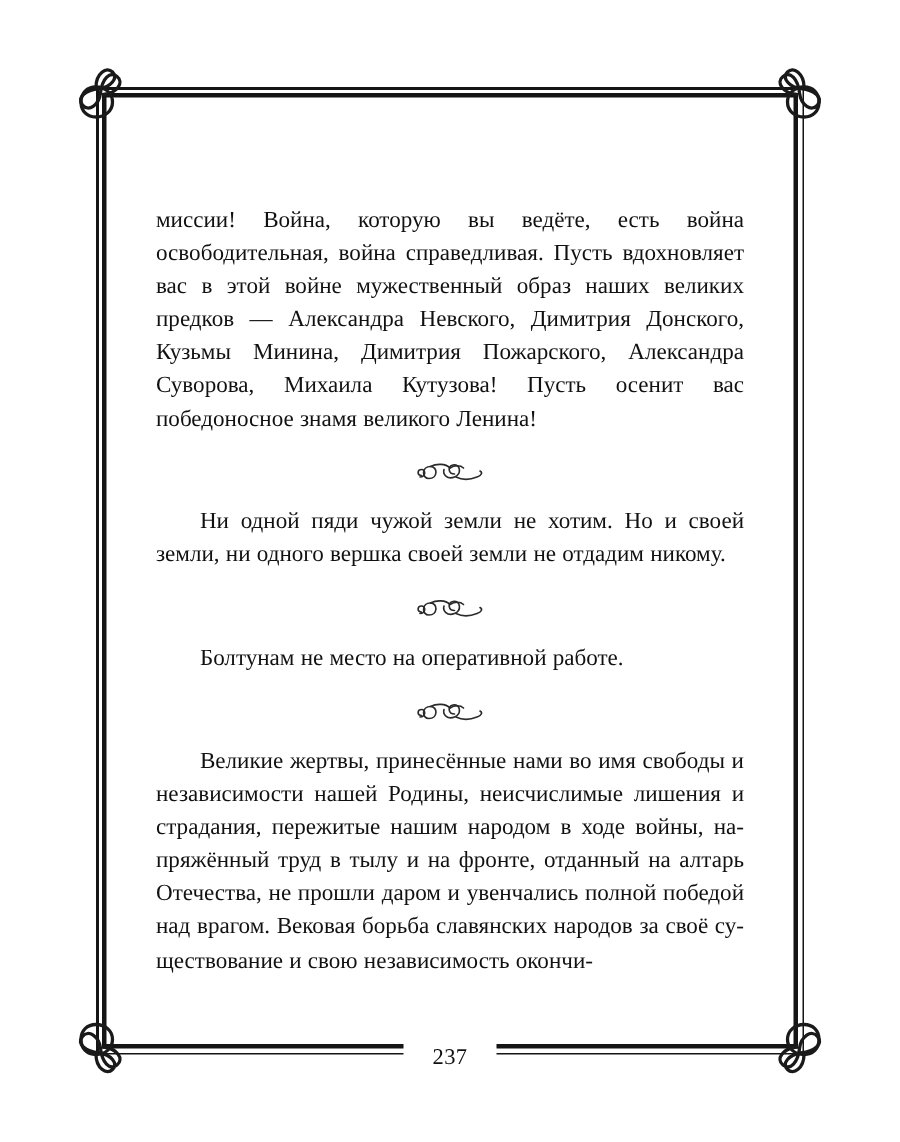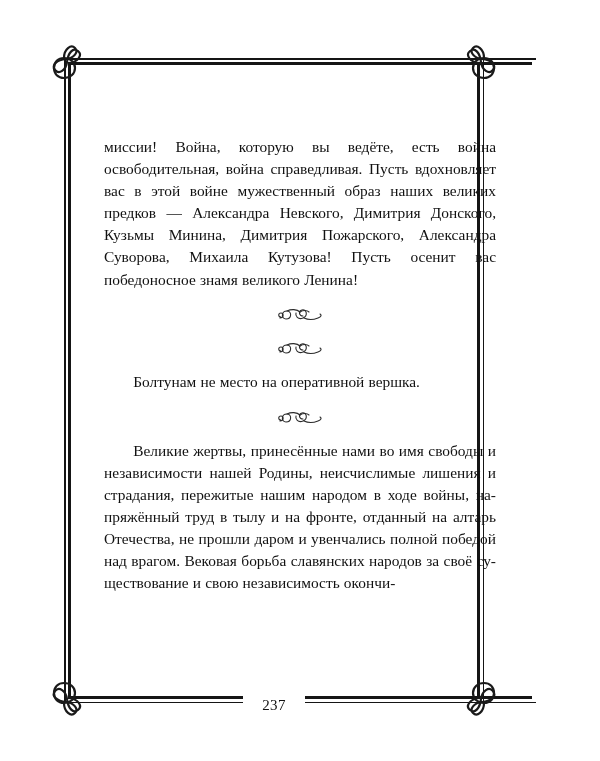--- a/index.html
+++ b/index.html
@@ -16,21 +16,21 @@
     height: 761px;
     background: #ffffff;
     overflow: hidden;
   }
 
   
   .frame {
     position: absolute;
     left: 64px;
     top: 58px;
-    width: 420px;
+    width: 472px;
     height: 645px;
     pointer-events: none;
   }
   .rule {
     position: absolute;
     background: #151515;
   }
   
   .rule-top-outer   { left: 0;   top: 0;    width: 472px; height: 1.5px; }
   .rule-bot-outer   { left: 0;   bottom: 0; width: 472px; height: 1.5px; }
@@ -185,35 +185,36 @@
           <path d="M4 10 C1 10, 1 6, 4 6 C7 6, 7 11, 3 11"></path>
           <path d="M9 12 C4 12, 4 4, 10 4 C15 4, 15 12, 9 12"></path>
           <path d="M10 4 C14 2, 20 2, 23 5"></path>
           <path d="M26 9 C22 9, 21 4, 25 3 C30 2, 31 9, 26 11 C21 13, 18 9, 19 6"></path>
           <path d="M27 11 C31 13, 36 13, 41 11 C44 10, 45 8, 43 7"></path>
           <path d="M23 5 C26 3, 30 3, 32 5"></path>
         </g>
       </svg>
     </div>
 
+    <p class="para indent">Ни одной пяди чужой земли не хотим. Но и своей земли, ни одного вершка своей земли не отдадим никому.</p>
 
     <div class="separator sep-2">
       <svg width="46" height="17" viewBox="0 0 46 17">
         <g fill="none" stroke="#2b2b2b" stroke-width="1.1" stroke-linecap="round">
           <path d="M4 10 C1 10, 1 6, 4 6 C7 6, 7 11, 3 11"></path>
           <path d="M9 12 C4 12, 4 4, 10 4 C15 4, 15 12, 9 12"></path>
           <path d="M10 4 C14 2, 20 2, 23 5"></path>
           <path d="M26 9 C22 9, 21 4, 25 3 C30 2, 31 9, 26 11 C21 13, 18 9, 19 6"></path>
           <path d="M27 11 C31 13, 36 13, 41 11 C44 10, 45 8, 43 7"></path>
           <path d="M23 5 C26 3, 30 3, 32 5"></path>
         </g>
       </svg>
     </div>
 
-    <p class="para indent">Болтунам не место на оперативной вершка.</p>
+    <p class="para indent">Болтунам не место на оперативной работе.</p>
 
     <div class="separator sep-3">
       <svg width="46" height="17" viewBox="0 0 46 17">
         <g fill="none" stroke="#2b2b2b" stroke-width="1.1" stroke-linecap="round">
           <path d="M4 10 C1 10, 1 6, 4 6 C7 6, 7 11, 3 11"></path>
           <path d="M9 12 C4 12, 4 4, 10 4 C15 4, 15 12, 9 12"></path>
           <path d="M10 4 C14 2, 20 2, 23 5"></path>
           <path d="M26 9 C22 9, 21 4, 25 3 C30 2, 31 9, 26 11 C21 13, 18 9, 19 6"></path>
           <path d="M27 11 C31 13, 36 13, 41 11 C44 10, 45 8, 43 7"></path>
           <path d="M23 5 C26 3, 30 3, 32 5"></path>

